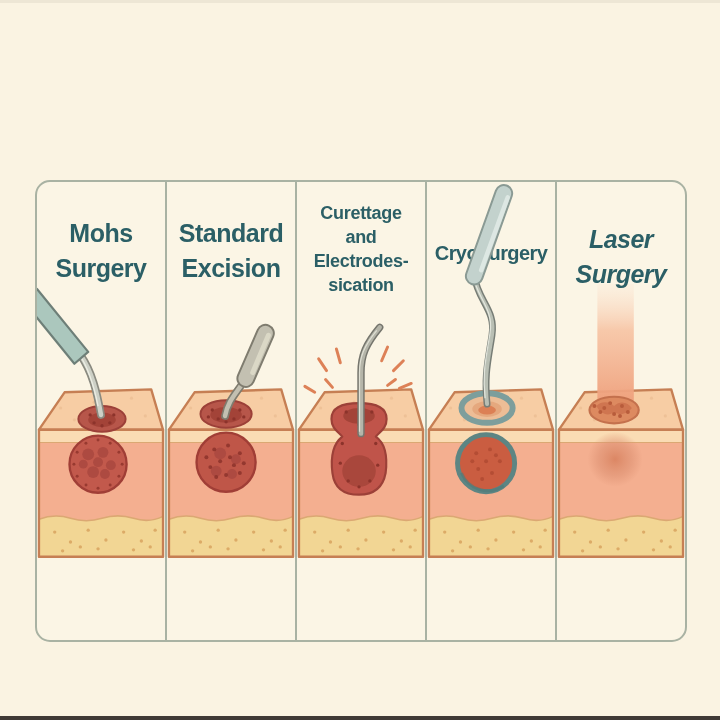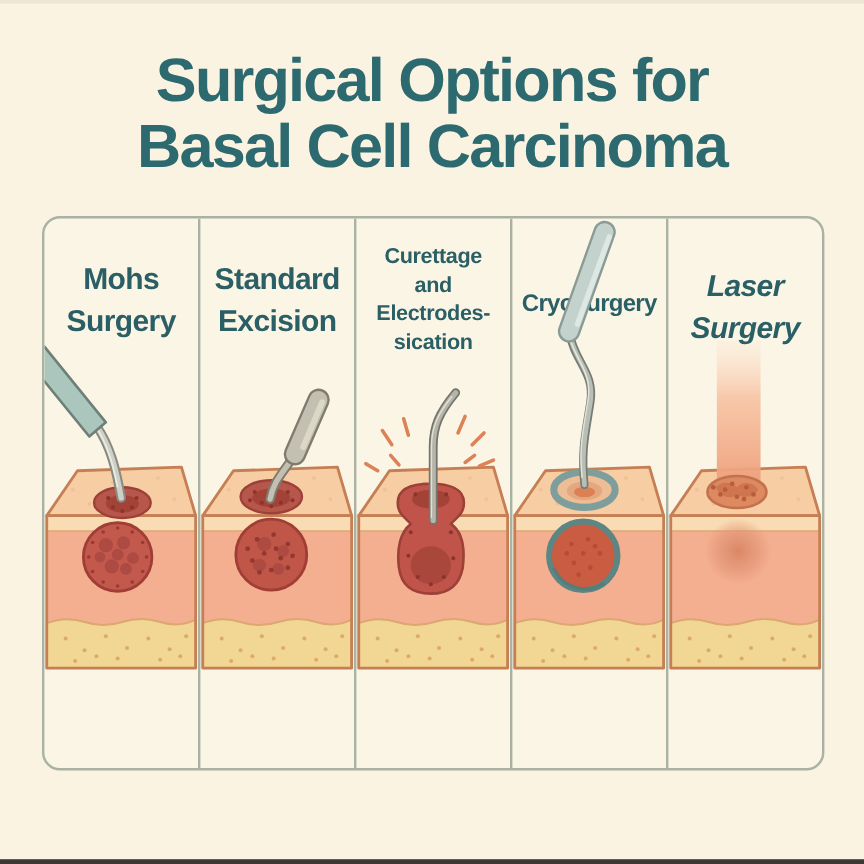--- a/index.html
+++ b/index.html
@@ -56,24 +56,20 @@
   .p-curettage .panel-label{padding-top:20px;font-size:18px;letter-spacing:-0.3px;line-height:1.33;text-align:center;}
   .p-cryosurgery .panel-label{padding-top:58px;font-size:20px;letter-spacing:-0.6px;line-height:1.3;z-index:2;}
   .p-cryosurgery .illus{z-index:3;}
 </style>
 </head>
 <body>
 
 <div class="canvas">
   <div class="top-edge"></div>
 
-  <div class="title">
-    <div>Surgical Options for</div>
-    <div>Basal Cell Carcinoma</div>
-  </div>
 
   <div class="panels">
     <section class="panel p-mohs">
       <h2 class="panel-label">Mohs
 Surgery</h2>
       <svg class="illus" viewBox="0 0 130 458" xmlns="http://www.w3.org/2000/svg">
           <g>
     <path d="M28,210 L116,207 L128,248 L2,248 Z" fill="#f7cda4" stroke="#c67f54" stroke-width="2.4" stroke-linejoin="round"></path>
     <circle cx="24" cy="226" r="1.6" fill="#e8b88d" opacity="0.55"></circle>
             <circle cx="58" cy="220" r="1.6" fill="#e8b88d" opacity="0.55"></circle>

